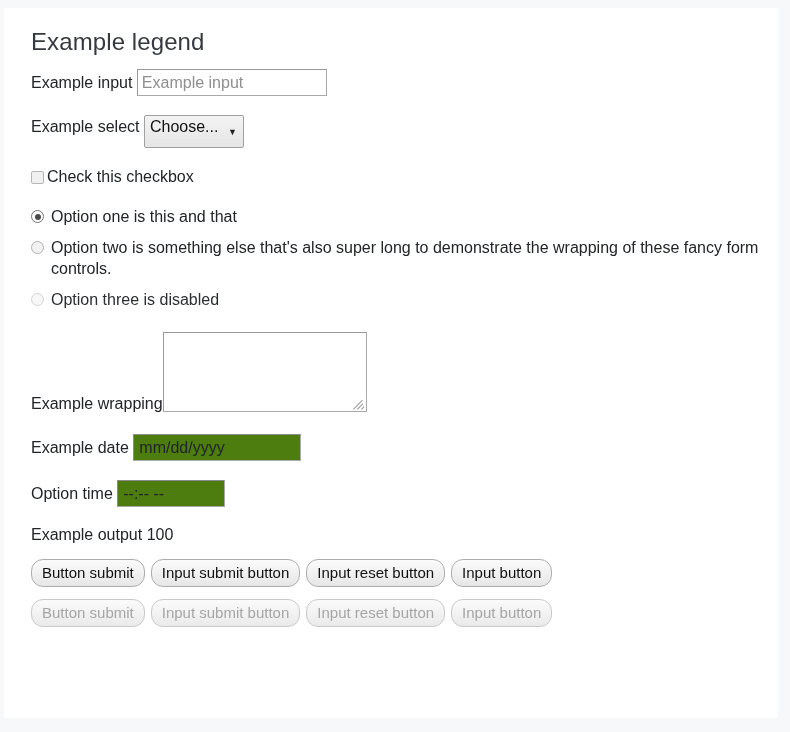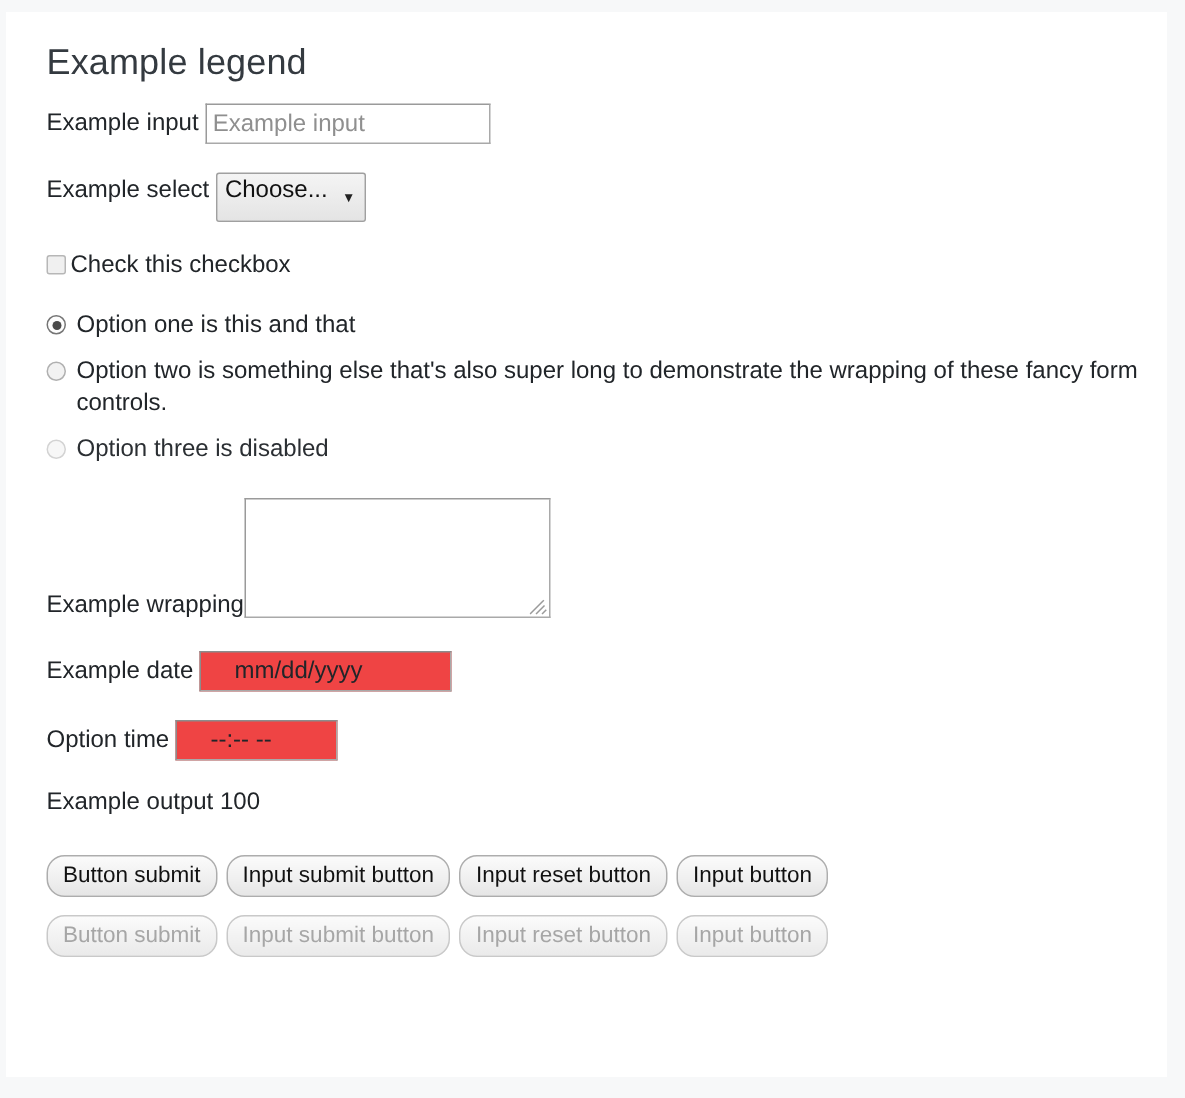--- a/index.html
+++ b/index.html
@@ -192,32 +192,32 @@
 
   
   .dt-input {
     display: inline-block;
     font-family: "Liberation Sans", sans-serif;
     font-size: 16px;
     color: #212529;
     border: 1px solid #a9a9a9;
     border-top-color: #8c8c8c;
     border-left-color: #8c8c8c;
-    background: #ef4444;
-    padding: 3px 22px;
+    background: #4d7c0f;
+    padding: 3px 5px;
     box-sizing: border-box;
     height: 27px;
     line-height: 19px;
     vertical-align: baseline;
   }
   .dt-date { width: 168px; }
   .dt-time { width: 108px; }
 
   
-  .output-row { margin-bottom: 26px; }
+  .output-row { margin-bottom: 15px; }
   .output-val { color: #212529; }
 
   
   .btn-row { margin-bottom: 12px; }
   .btn {
     font-family: "Liberation Sans", sans-serif;
     font-size: 15px;
     color: #111111;
     background: linear-gradient(to bottom, #fbfbfb 0%, #f2f2f2 45%, #e6e6e6 100%);
     border: 1px solid #adadad;

